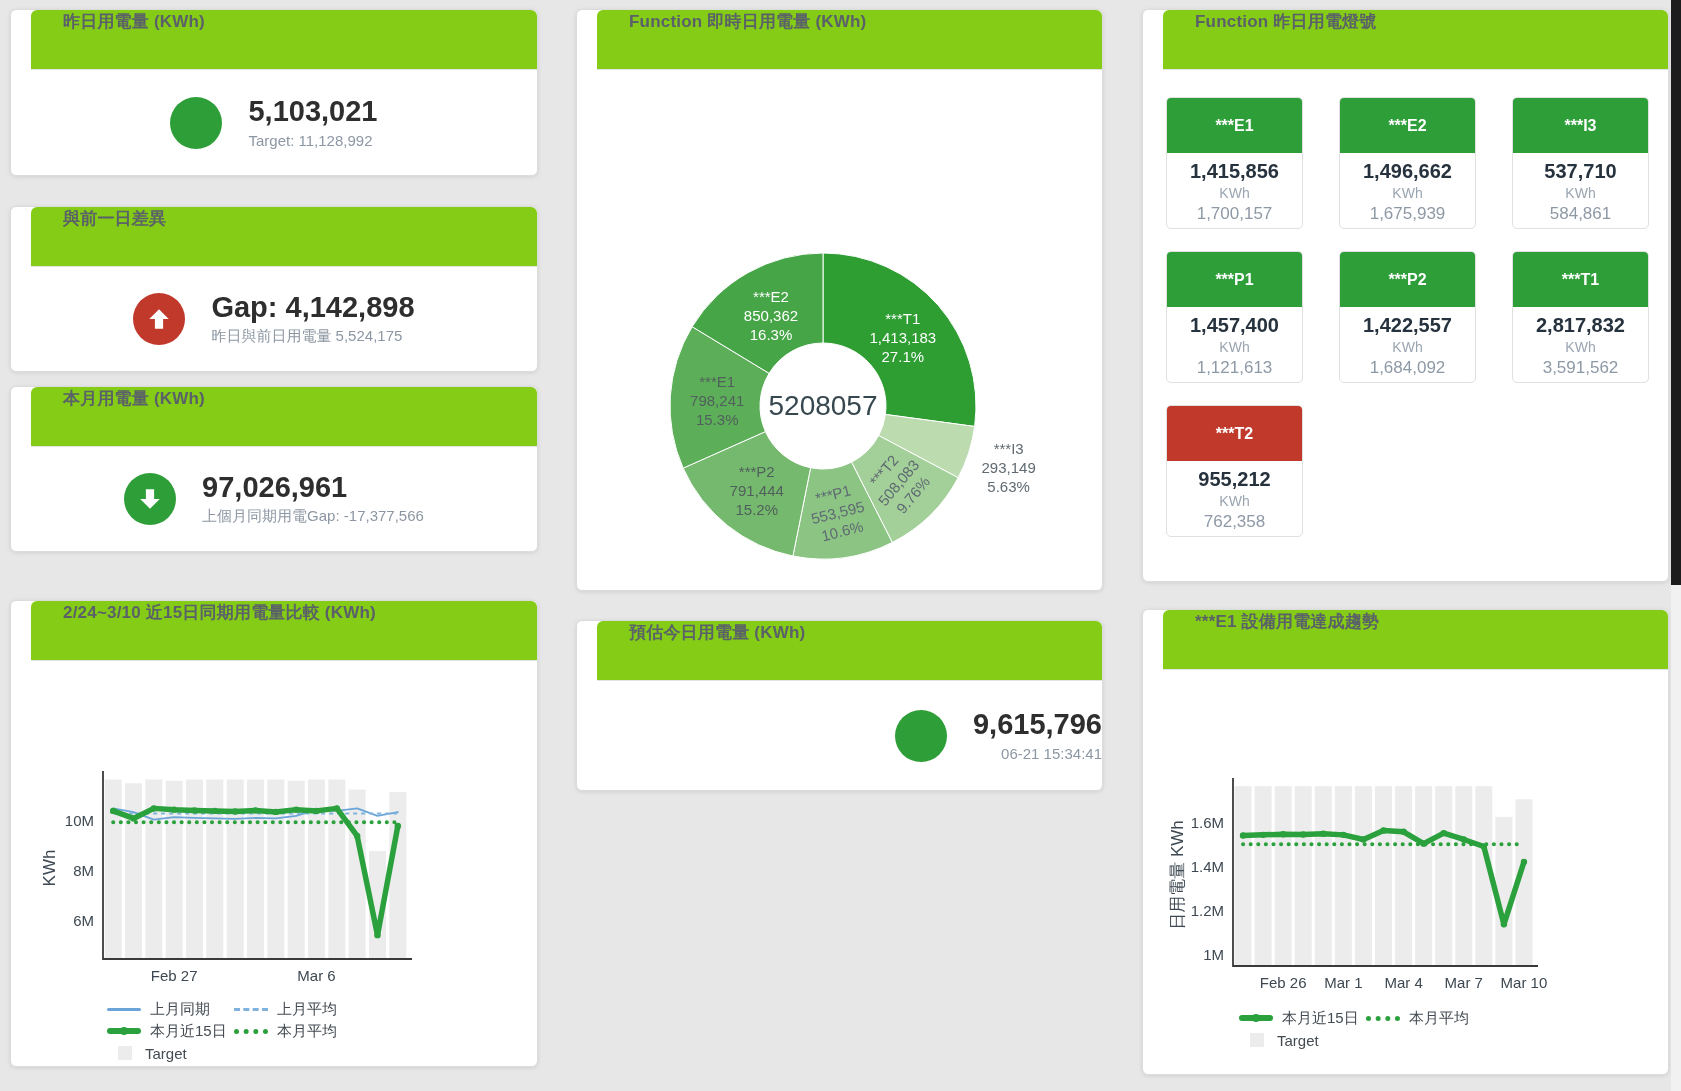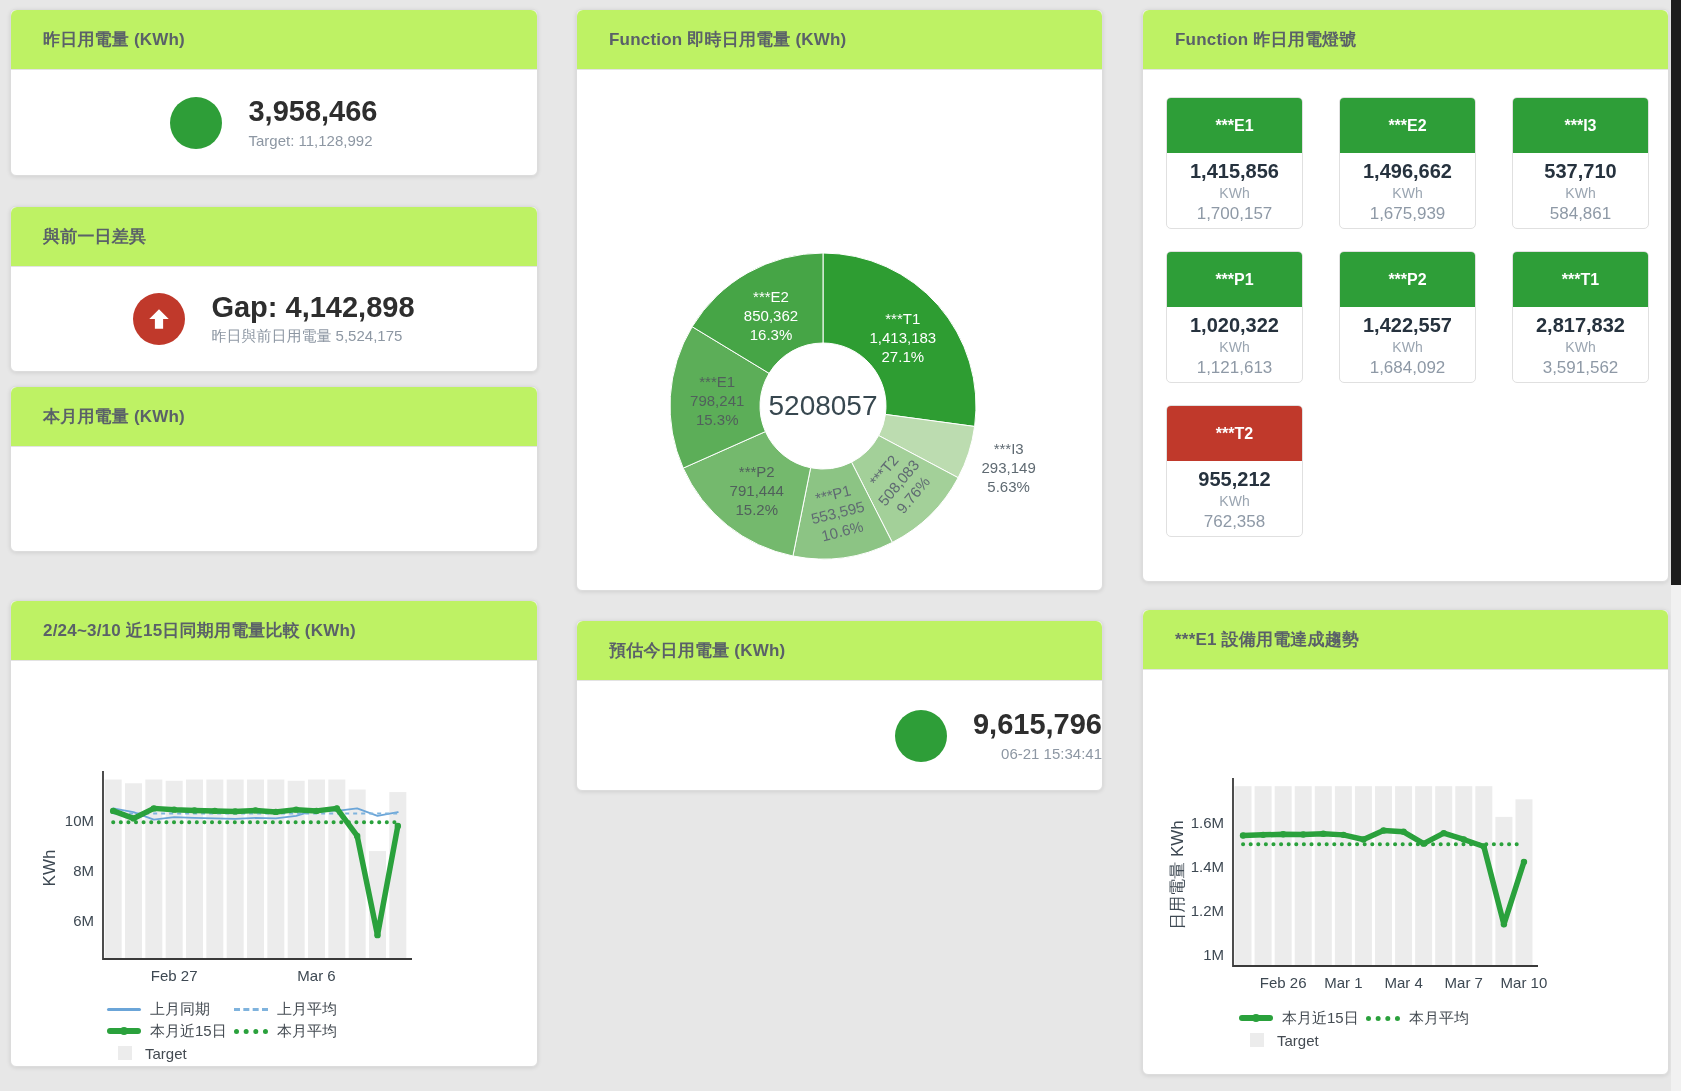--- a/index.html
+++ b/index.html
@@ -7,23 +7,23 @@
     width:1681px;height:1091px;position:relative;overflow:hidden;
     background:#e7e7e7;
     font-family:"Liberation Sans",sans-serif;
     -webkit-font-smoothing:antialiased;
   }
   .panel{
     position:absolute;background:#fff;border:1px solid #dcdcdc;border-radius:6px;
     box-shadow:0 1px 4px rgba(0,0,0,.10);box-sizing:border-box;
   }
   .panel > header{
-    height:60px;background:#bef264;border-bottom:1px solid #e3e3e3;
-    border-radius:6px 6px 0 0;display:flex;align-items:center;
-    padding:0 32px;box-sizing:border-box;
+    height:60px;background:#84cc16;border-bottom:1px solid #e3e3e3;
+    border-radius:6px 6px 0 0;display:flex;
+    padding:0 32px;box-sizing:border-box;margin-left:20px;
   }
   .panel h2{margin:0;font-size:17px;font-weight:700;color:#5a6168;letter-spacing:.2px;}
   .panel .body{height:calc(100% - 60px);box-sizing:border-box;}
 
   
   .stat-body{display:flex;align-items:center;justify-content:center;gap:26px;}
   .stat-body.right{justify-content:flex-end;}
   .circle{width:52px;height:52px;border-radius:50%;flex:0 0 auto;
     display:flex;align-items:center;justify-content:center;}
   .stat-value{font-size:29px;font-weight:700;color:#2e2e2e;line-height:1.1;white-space:nowrap;}
@@ -66,21 +66,21 @@
 </head>
 <body>
 
 <section class="panel" style="left:10px;top:9px;width:528px;height:167px;">
   <header>
     <h2>昨日用電量 (KWh)</h2>
   </header>
   <div class="body stat-body">
     <span class="circle" style="background:#2e9e38"></span>
     <div class="stat-text">
-      <div class="stat-value">3,958,466</div>
+      <div class="stat-value">5,103,021</div>
       <div class="stat-sub">Target: 11,128,992</div>
     </div>
   </div>
 </section>
 
 <section class="panel" style="left:10px;top:206px;width:528px;height:166px;">
   <header>
     <h2>與前一日差異</h2>
   </header>
   <div class="body stat-body">
@@ -93,20 +93,31 @@
       <div class="stat-value">Gap: 4,142,898</div>
       <div class="stat-sub">昨日與前日用電量 5,524,175</div>
     </div>
   </div>
 </section>
 
 <section class="panel" style="left:10px;top:386px;width:528px;height:166px;">
   <header>
     <h2>本月用電量 (KWh)</h2>
   </header>
+  <div class="body stat-body">
+    <span class="circle" style="background:#2e9e38">
+      <svg width="26" height="26" viewBox="0 0 24 24">
+          <path d="M12 21 L3 12 H8.2 V3 H15.8 V12 H21 Z" fill="#ffffff"></path>
+        </svg>
+    </span>
+    <div class="stat-text">
+      <div class="stat-value">97,026,961</div>
+      <div class="stat-sub">上個月同期用電Gap: -17,377,566</div>
+    </div>
+  </div>
 </section>
 
 <section class="panel" style="left:576px;top:9px;width:527px;height:582px;">
   <header>
     <h2>Function 即時日用電量 (KWh)</h2>
   </header>
   <div class="body">
     <svg id="donut" width="525" height="520">
         <path d="M246 183 A153 153 0 0 1 397.6260084309481 356.4585817518729 L308.4342387656845 344.42412189783 A63 63 0 0 0 246 273 Z" fill="#2e9d32" stroke="#ffffff" stroke-width="1"></path>
         <text x="325.8073789027899" y="254.2376729698147" text-anchor="middle" fill="#ffffff" font-size="15"><tspan x="325.8073789027899" dy="0">***T1</tspan><tspan x="325.8073789027899" dy="19">1,413,183</tspan><tspan x="325.8073789027899" dy="19">27.1%</tspan></text>
@@ -154,21 +165,21 @@
       <span>***I3</span>
     </div>
     <div class="tile-value">537,710</div>
     <div class="tile-unit">KWh</div>
     <div class="tile-target">584,861</div>
   </div>
         <div class="tile">
     <div class="tile-header" style="background: rgb(46, 158, 56);">
       <span>***P1</span>
     </div>
-    <div class="tile-value">1,020,322</div>
+    <div class="tile-value">1,457,400</div>
     <div class="tile-unit">KWh</div>
     <div class="tile-target">1,121,613</div>
   </div>
         <div class="tile">
     <div class="tile-header" style="background: rgb(46, 158, 56);">
       <span>***P2</span>
     </div>
     <div class="tile-value">1,422,557</div>
     <div class="tile-unit">KWh</div>
     <div class="tile-target">1,684,092</div>

